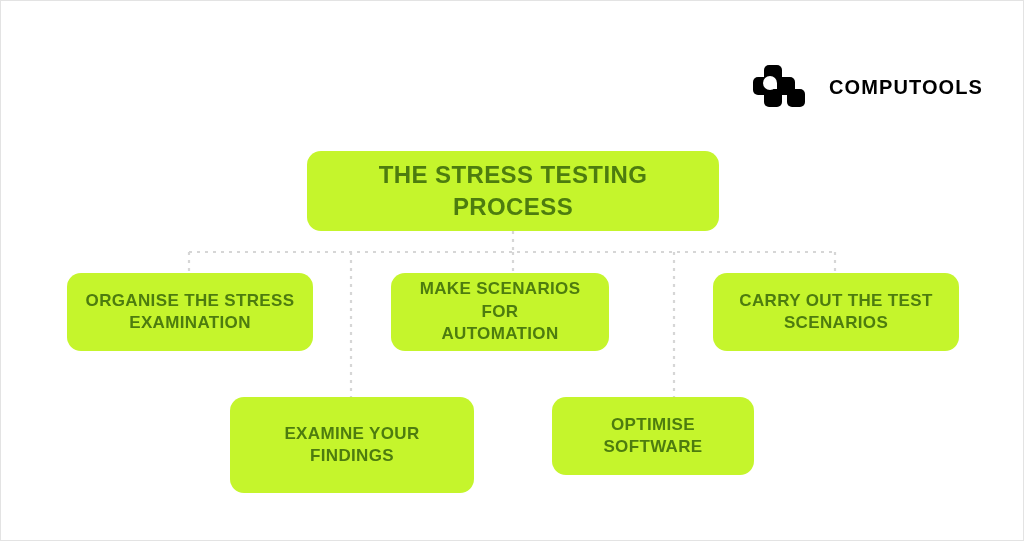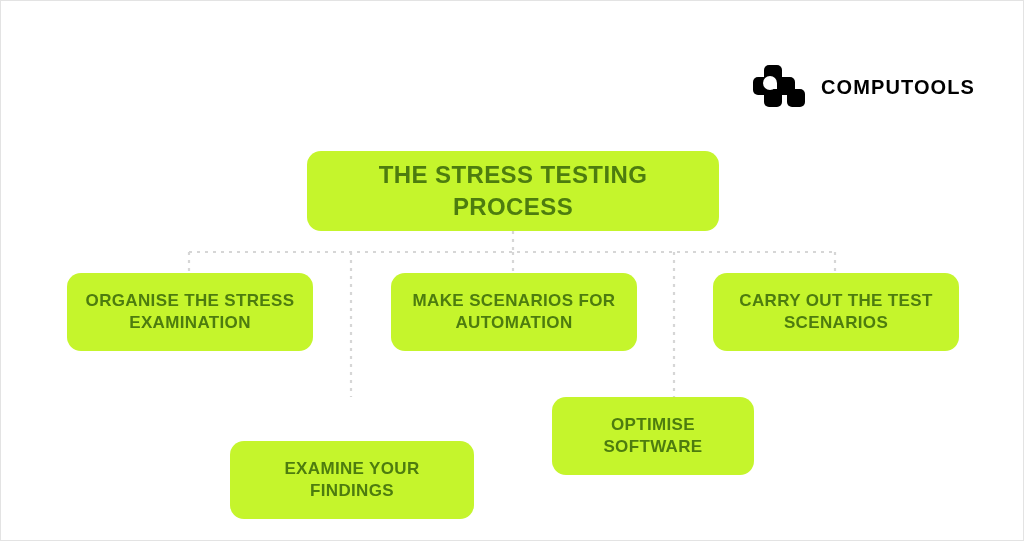--- a/index.html
+++ b/index.html
@@ -25,21 +25,21 @@
 
   
   #brand {
     position: absolute;
     left: 752px;
     top: 60px;
     width: 210px;
     height: 52px;
     display: flex;
     align-items: center;
-    gap: 14px;
+    gap: 22px;
   }
   #brand-mark {
     width: 54px;
     height: 48px;
     flex: none;
   }
   #brand-name {
     font-size: 20px;
     font-weight: bold;
     letter-spacing: 1.1px;
@@ -88,35 +88,34 @@
 
   #node-organise {
     left: 66px;
     top: 272px;
     width: 246px;
     height: 78px;
   }
   #node-scenarios {
     left: 390px;
     top: 272px;
-    width: 246px;
+    width: 218px;
     height: 78px;
   }
   #node-carry-out {
     left: 712px;
     top: 272px;
     width: 246px;
     height: 78px;
   }
   #node-examine {
     left: 229px;
     top: 396px;
     width: 244px;
-    height: 78px;
-    margin-top: 44px;
+    height: 96px;
   }
   #node-optimise {
     left: 551px;
     top: 396px;
     width: 202px;
     height: 78px;
   }
   .row-node .node-label {
     font-size: 17px;
     letter-spacing: 0.35px;

